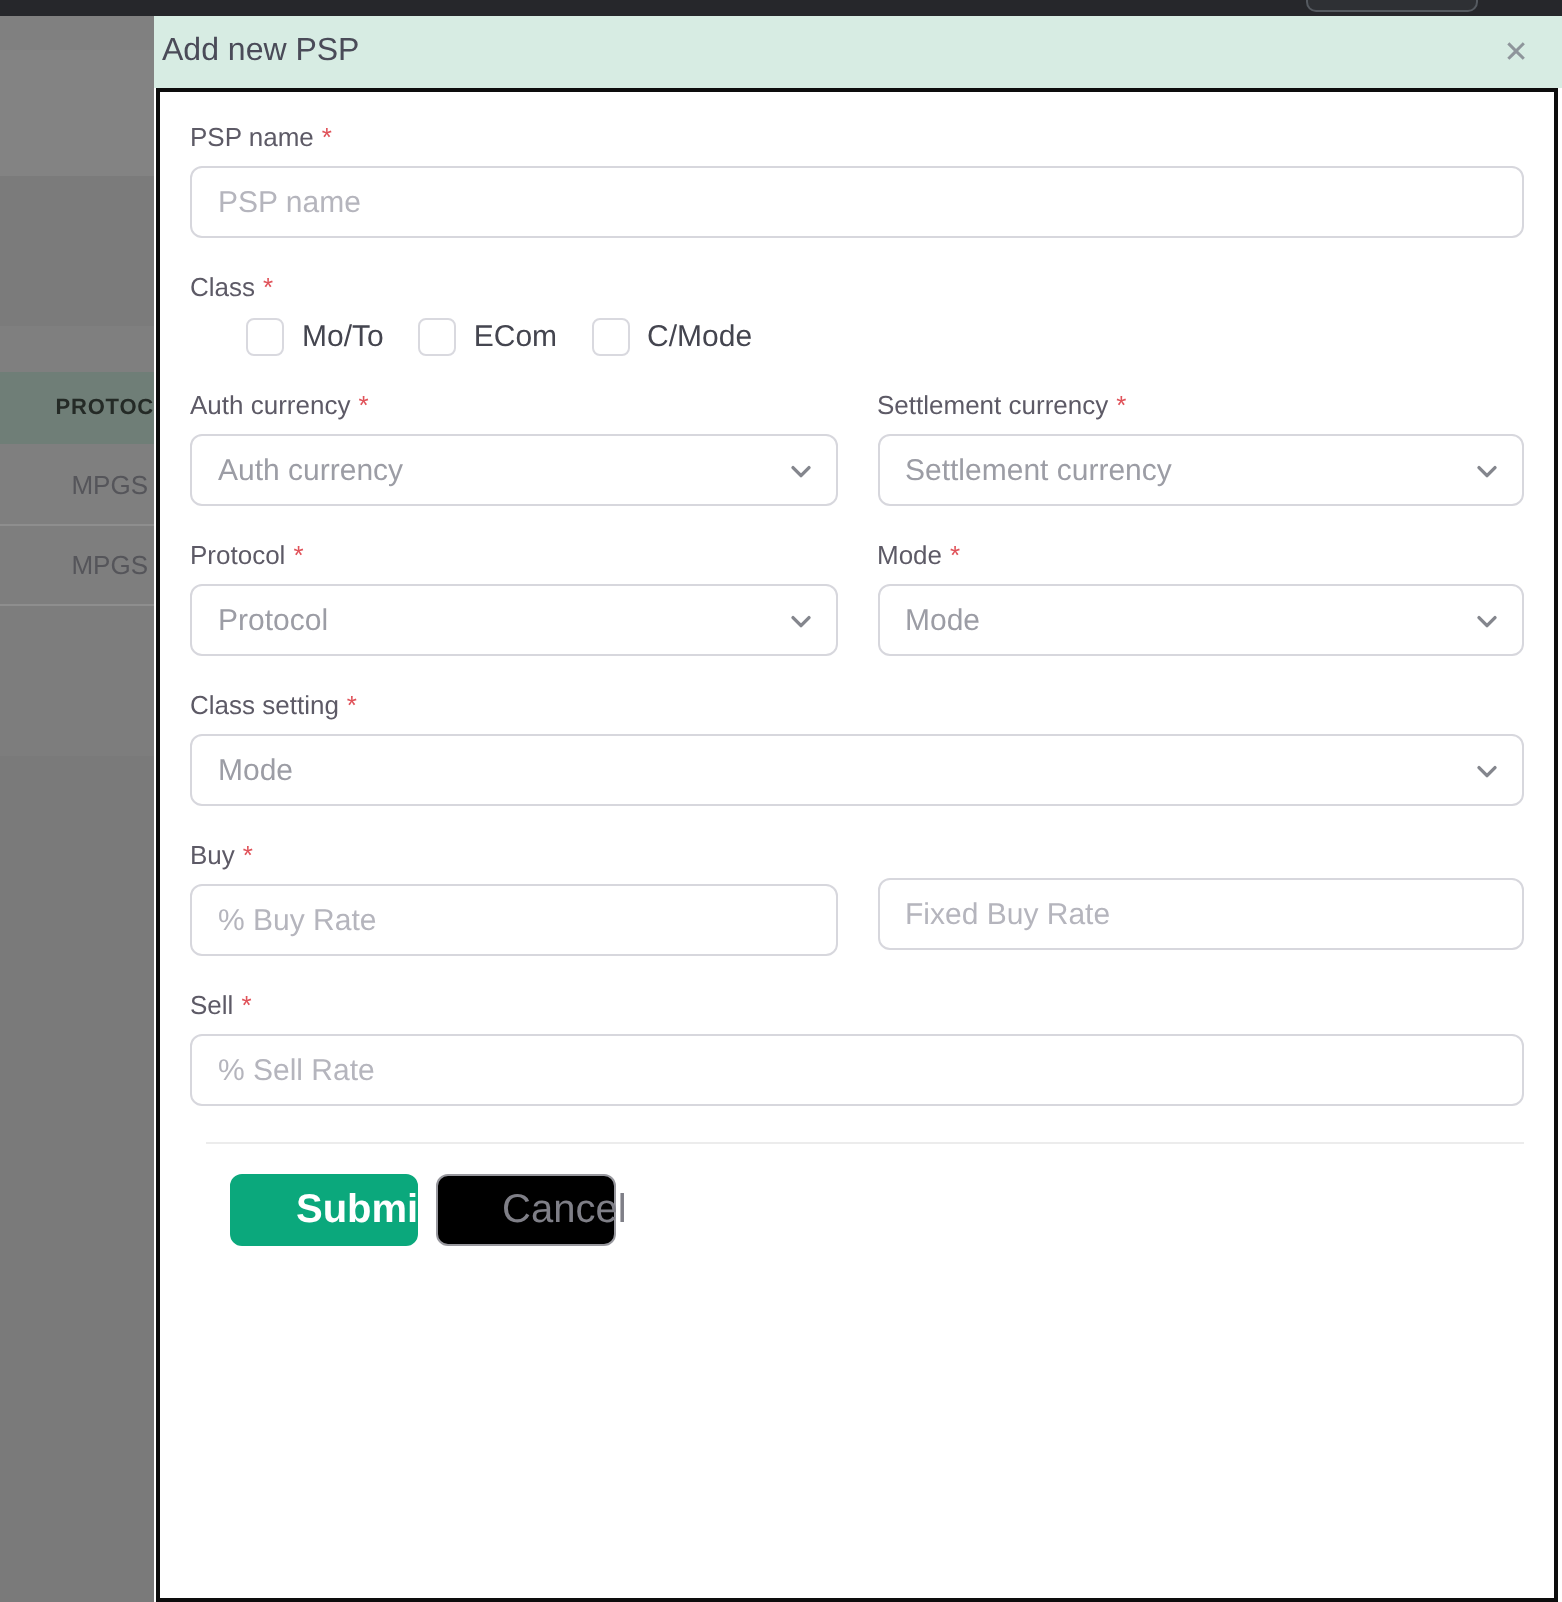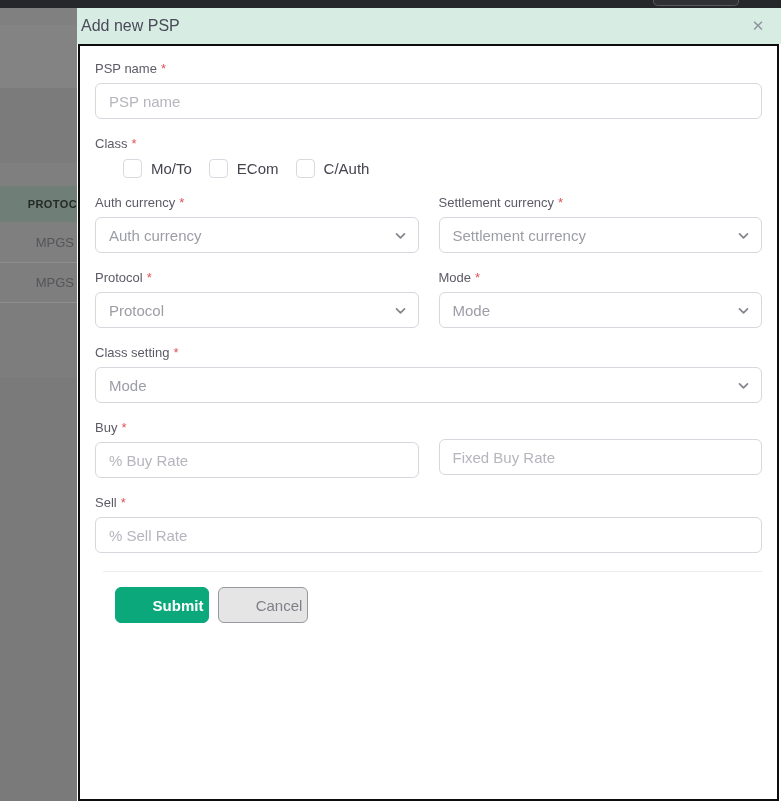--- a/index.html
+++ b/index.html
@@ -149,30 +149,30 @@
 
   .divider {
     height: 1px; background: #ececec;
     margin: 15px 0 15px 8px;
   }
 
   .btn-row { display: flex; align-items: center; margin-left: 20px; }
   .btn {
     height: 36px; border-radius: 6px;
     font-family: "Liberation Sans", sans-serif;
-    font-size: 15px; cursor: pointer; padding-left: 32px;
+    font-size: 20px; cursor: pointer; padding-left: 32px;
   }
   .btn-submit {
     width: 94px;
     background: #0ba87c; border: 1px solid #0ba87c;
     color: #ffffff; font-weight: bold;
   }
   .btn-cancel {
     width: 90px; margin-left: 9px;
-    background: #e5e5e5; border: 1px solid #98989e;
+    background: #000000; border: 1px solid #98989e;
     color: #7f7f87;
   }
 </style>
 </head>
 <body>
 
 <div class="stage">
 
   <div class="topbar">
     <div class="topbar-pill"></div>
@@ -218,21 +218,21 @@
         <label class="cb-item">
           <input type="checkbox" class="cb" style="">
           <span class="cb-label">Mo/To</span>
         </label>
         <label class="cb-item">
           <input type="checkbox" class="cb" style="">
           <span class="cb-label">ECom</span>
         </label>
         <label class="cb-item">
           <input type="checkbox" class="cb" style="">
-          <span class="cb-label">C/Auth</span>
+          <span class="cb-label">C/Mode</span>
         </label>
       </div>
     </div>
 
     <div class="row group">
       <div class="col">
         <div class="label">
           <span>Auth currency</span><span class="req">*</span>
         </div>
         <div class="select">

